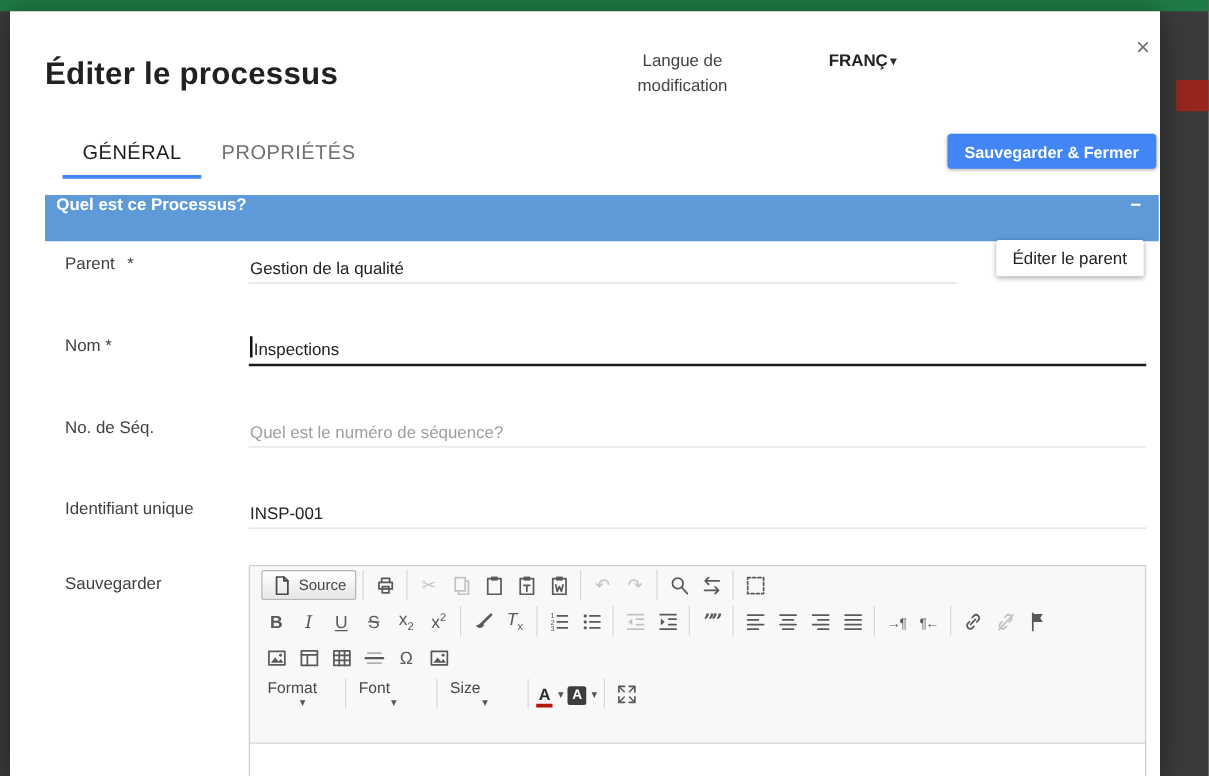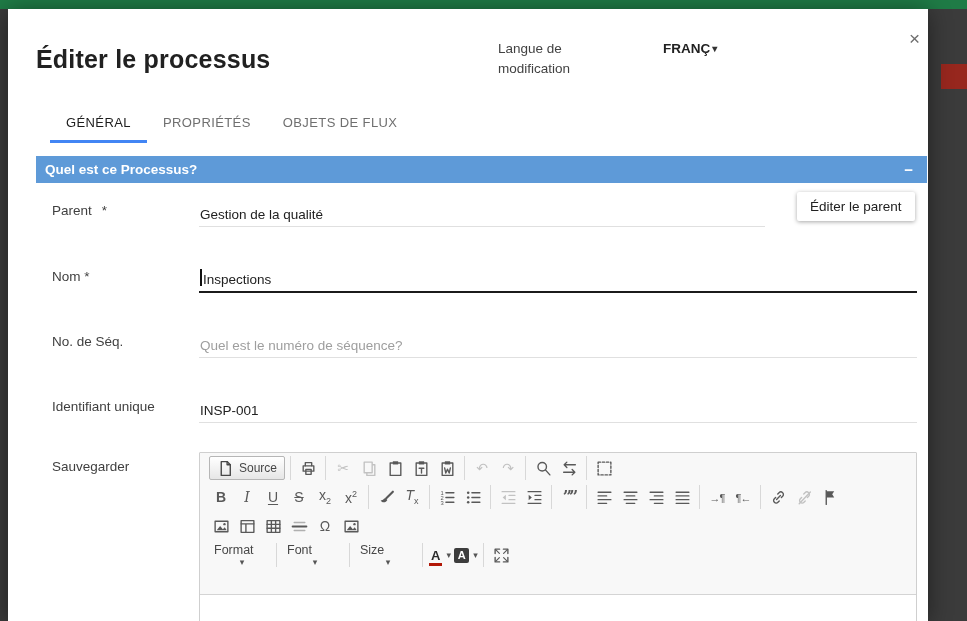--- a/index.html
+++ b/index.html
@@ -11,40 +11,40 @@
   }
   .green-bar{position:absolute;left:0;top:0;width:967px;height:9px;background:#1f7b46;}
   .bg-red{position:absolute;left:941px;top:64px;width:26px;height:25px;background:#97271e;}
 
   .modal{
     position:absolute;left:8px;top:9px;width:920px;height:612px;
     background:#fff;box-shadow:0 2px 22px rgba(0,0,0,.45);
   }
   .dlg-title{position:absolute;left:28px;top:36px;margin:0;font-size:25px;font-weight:600;color:#212121;letter-spacing:.2px;}
   .close{position:absolute;right:8px;top:20px;font-size:19px;color:#6f6f6f;cursor:pointer;line-height:1;}
-  .lang-label{position:absolute;left:490px;top:30px;width:96px;font-size:13.5px;line-height:1.45;color:#424242;}
+  .lang-label{position:absolute;left:490px;top:30px;width:96px;font-size:13.5px;line-height:1.45;color:#424242;text-align:center;}
   .lang-select{position:absolute;left:655px;top:32px;font-size:13.5px;font-weight:600;color:#212121;cursor:pointer;display:flex;align-items:center;gap:2px;}
   .lang-select .caret{font-size:10px;color:#333;}
 
   .tabs{position:absolute;left:42px;top:96px;height:38px;display:flex;}
   .tab{
-    padding:0 16px;line-height:35px;font-size:13px;font-weight:500;letter-spacing:.4px;
+    padding:0 16px;line-height:35px;font-size:16px;font-weight:500;letter-spacing:.4px;
     color:#6f6f6f;cursor:pointer;border-bottom:3px solid transparent;white-space:nowrap;
   }
   .tab.active{color:#1d1d1d;border-bottom-color:#4285f4;}
 
   .save{
     position:absolute;right:3px;top:98px;height:28px;padding:0 14px;
     background:#4285f4;color:#fff;border:none;border-radius:3px;font-size:13px;font-weight:600;
     font-family:inherit;cursor:pointer;box-shadow:0 1px 3px rgba(0,0,0,.3);
   }
 
   .section-bar{
-    position:absolute;left:28px;right:1px;top:147px;height:27px;background:#5e9ad8;color:#fff;
-    display:flex;align-items:center;cursor:pointer;
+    position:absolute;left:28px;right:1px;top:147px;height:37px;background:#5e9ad8;color:#fff;
+    display:flex;align-items:flex-start;cursor:pointer;
   }
   .section-bar .sec-title{padding-left:9px;font-size:13.5px;font-weight:700;}
   .section-bar .collapse{margin-left:auto;padding-right:14px;font-size:15px;font-weight:700;cursor:pointer;}
 
   .frow{position:absolute;left:44px;right:11px;height:32px;}
   .flabel{position:absolute;left:0;top:8px;font-size:13.5px;color:#3f3f3f;white-space:nowrap;}
   .flabel .req{margin-left:10px;color:#3f3f3f;}
   .fwrap{position:absolute;left:147px;right:0;top:0;bottom:0;border-bottom:1px solid #e0e0e0;}
   .fwrap.parent-w{right:152px;}
   .fwrap.focused{border-bottom:2px solid #1b1b1b;}
@@ -218,23 +218,23 @@
 
   <div class="lang-label">Langue de modification</div>
   <div class="lang-select">
     <span>FRANÇ</span>
     <span class="caret">▾</span>
   </div>
 
   <div class="tabs">
     <div class="tab active">GÉNÉRAL</div>
     <div class="tab">PROPRIÉTÉS</div>
-    <div class="tab">OBJETS DE FLUX</div>
-  </div>
-
+  </div>
+
+  <button class="save">Sauvegarder &amp; Fermer</button>
 
   <div class="section-bar">
     <span class="sec-title">Quel est ce Processus?</span>
     <span class="collapse">−</span>
   </div>
 
   <div class="frow" style="top:186px;">
     <div class="flabel">
       <span>Parent</span><span class="req">*</span>
     </div>

